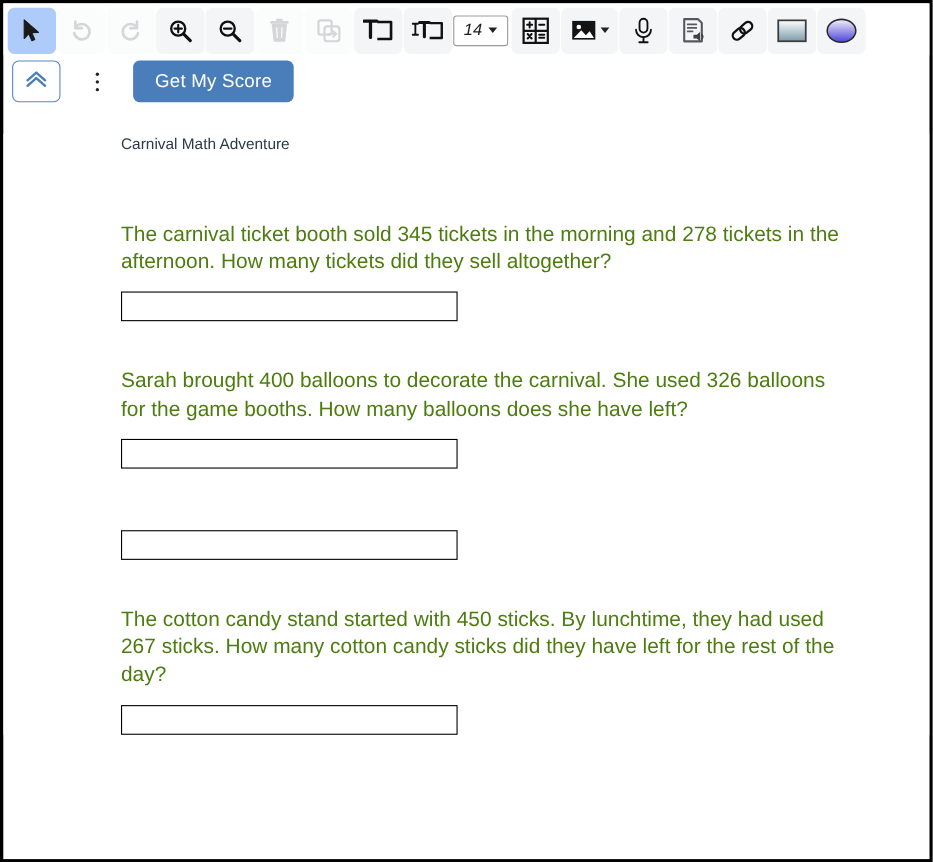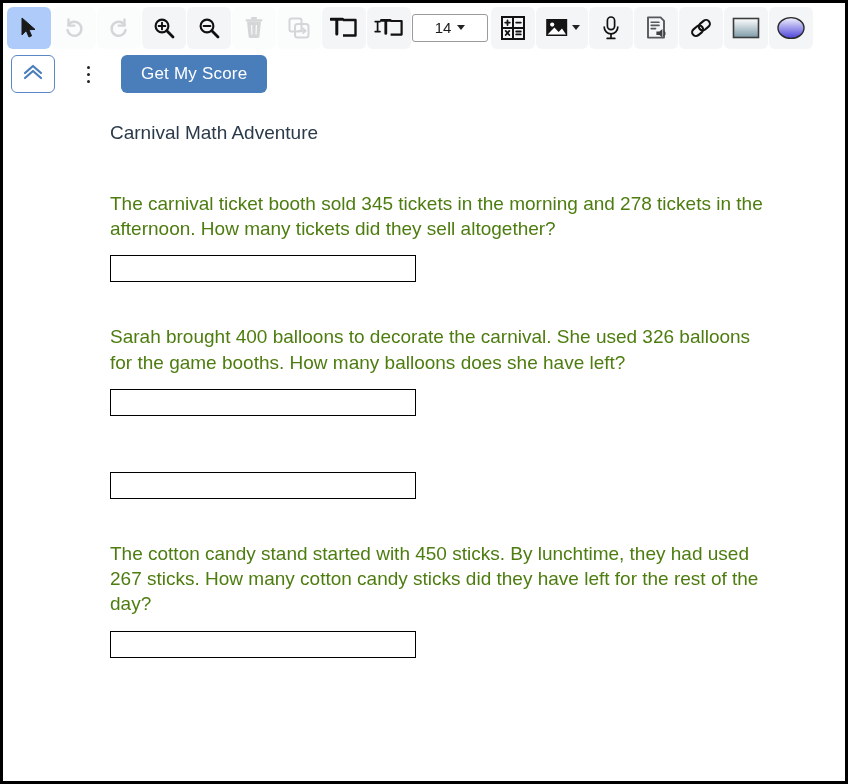--- a/index.html
+++ b/index.html
@@ -40,33 +40,34 @@
     border-radius: 6px;
     background: #f4f5f7;
     position: relative;
     flex: 0 0 auto;
   }
   .tb-btn.active { background: #aecbfa; }
   .tb-btn.disabled { opacity: .28; }
   .tb-btn svg { display: block; }
 
   .tb-fontsize {
-    width: 76px;
+    width: 50px;
     height: 28px;
     border: 1px solid #9b9b9b;
     border-radius: 3px;
     background: #ffffff;
     display: flex;
     align-items: center;
     justify-content: center;
     gap: 5px;
     font-size: 15px;
     color: #1a1a1a;
     margin-left: 1px;
     margin-right: 2px;
+    font-style: italic;
   }
   .tb-group { display: flex; align-items: center; }
   .caret-sm {
     width: 0; height: 0;
     border-left: 4px solid transparent;
     border-right: 4px solid transparent;
     border-top: 5px solid #222;
     margin-left: 1px;
   }
 
@@ -119,24 +120,24 @@
     letter-spacing: .2px;
   }
 
   
   .canvas {
     position: relative;
     padding: 0 0 0 107px;
     background: #ffffff;
   }
   .doc-title {
-    font-size: 19px;
+    font-size: 14px;
     color: #2b3a4a;
     margin-top: 24px;
-    margin-bottom: 0;
+    margin-bottom: 16px;
     line-height: 1.2;
   }
   .q-block { margin-top: 0; }
   .q-text {
     font-size: 19px;
     line-height: 1.33;
     color: #4d7c0f;
     width: 660px;
     margin: 0;
   }

